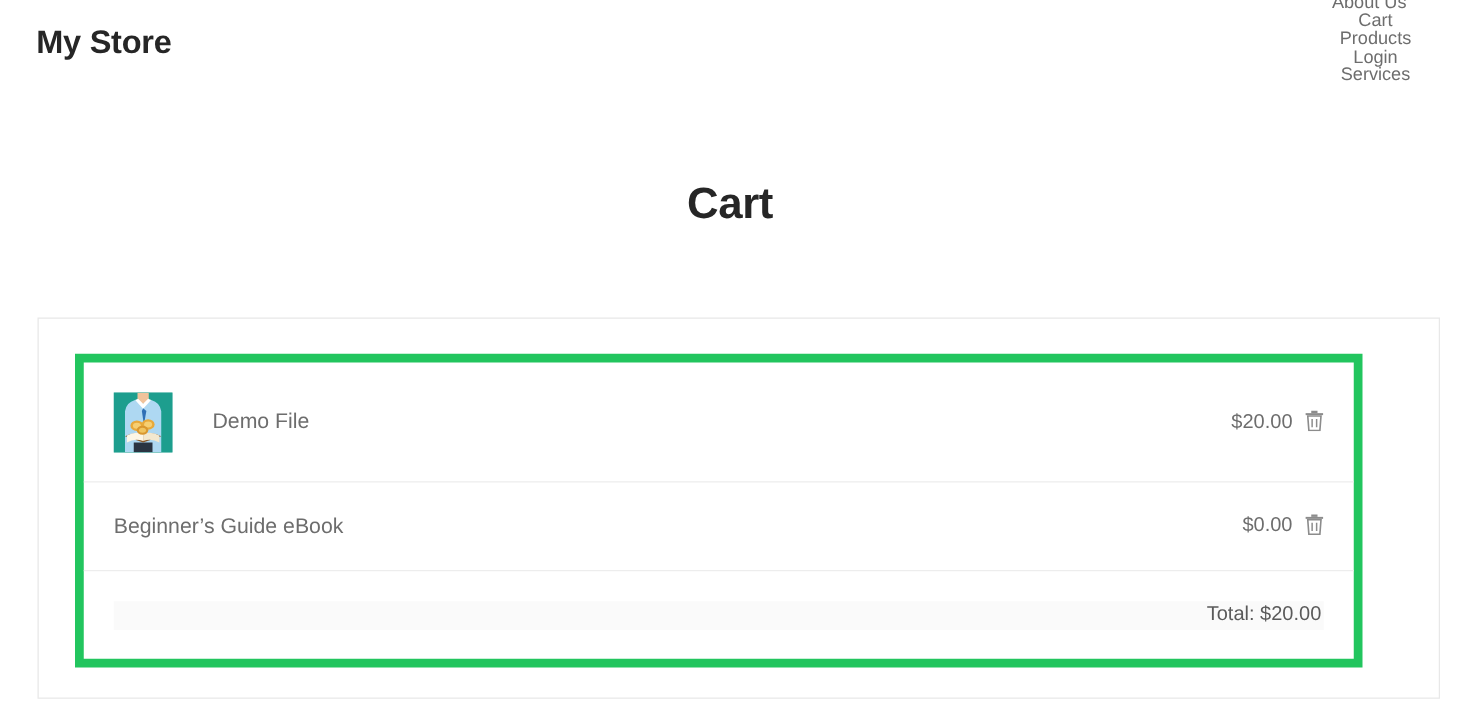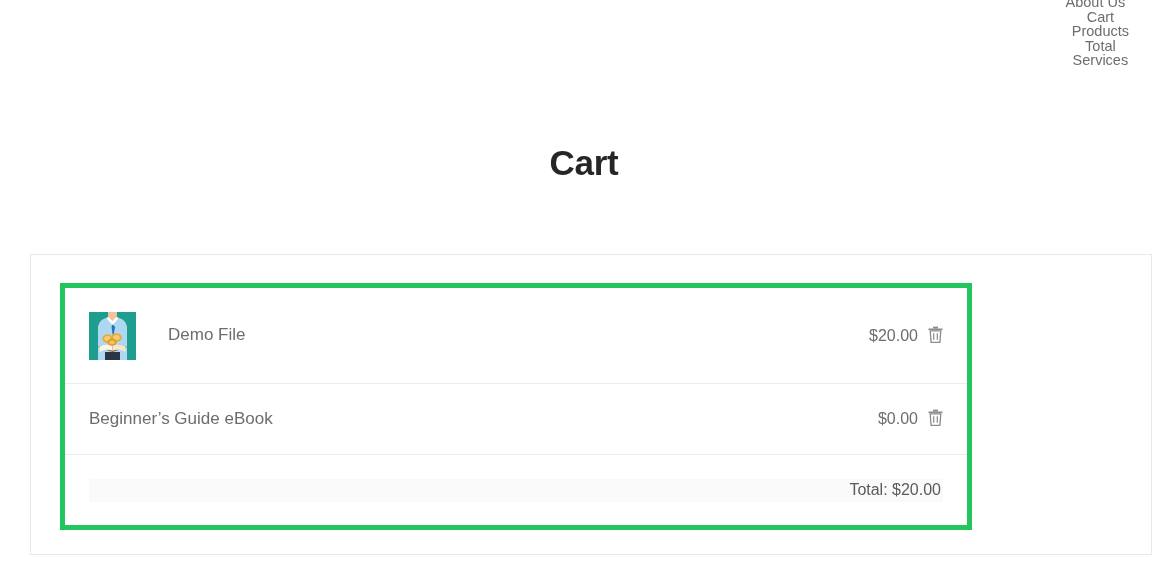--- a/index.html
+++ b/index.html
@@ -82,23 +82,23 @@
   
   .cart-outer {
     margin: 0 16px 0 30px;
     margin-top: 70px;
     border: 1px solid #e8e8e8;
     background: #fff;
     min-height: 300px;
     padding: 28px 24px 24px 29px;
   }
   .cart-table {
-    border: 5px solid #22c55e;
+    border: 7px solid #22c55e;
     background: #fff;
-    width: 912px;
+    width: 1030px;
   }
   .cart-row {
     display: flex;
     align-items: center;
     border-bottom: 1px solid #ededed;
     padding: 0 24px 0 24px;
     position: relative;
   }
   .cart-row.item-with-thumb { height: 96px; }
   .cart-row.item-no-thumb  { height: 71px; }
@@ -168,26 +168,27 @@
     font-weight: normal;
     color: #5a5a5a;
     line-height: 1;
     white-space: nowrap;
   }
 </style>
 </head>
 <body>
 
 <header class="site-header">
+  <div class="brand">My Store</div>
 
   <nav class="nav">
     <a class="nav-link">About Us</a>
     <a class="nav-link">Cart</a>
     <a class="nav-link">Products</a>
-    <a class="nav-link">Total</a>
+    <a class="nav-link">Login</a>
     <a class="nav-link">Services</a>
 
   </nav>
 </header>
 
 <div class="page-title-block">
   <h1 class="page-title">Cart</h1>
 </div>
 
 <section class="cart-outer">

